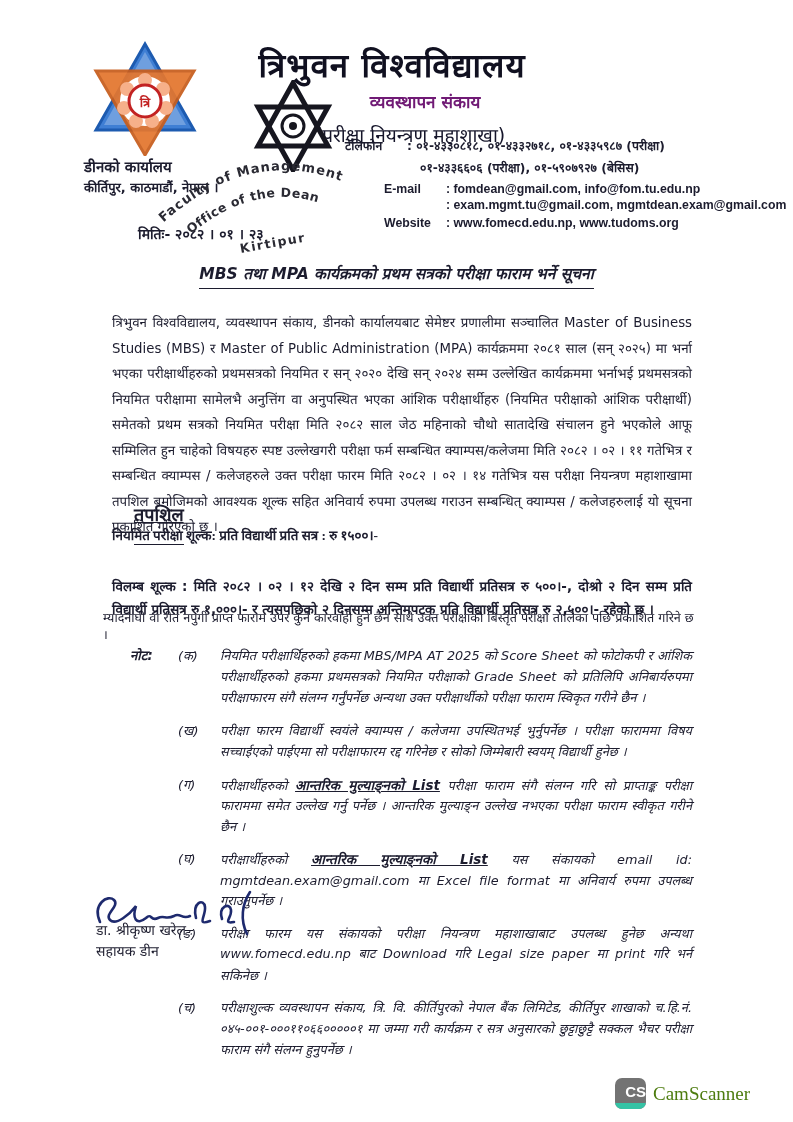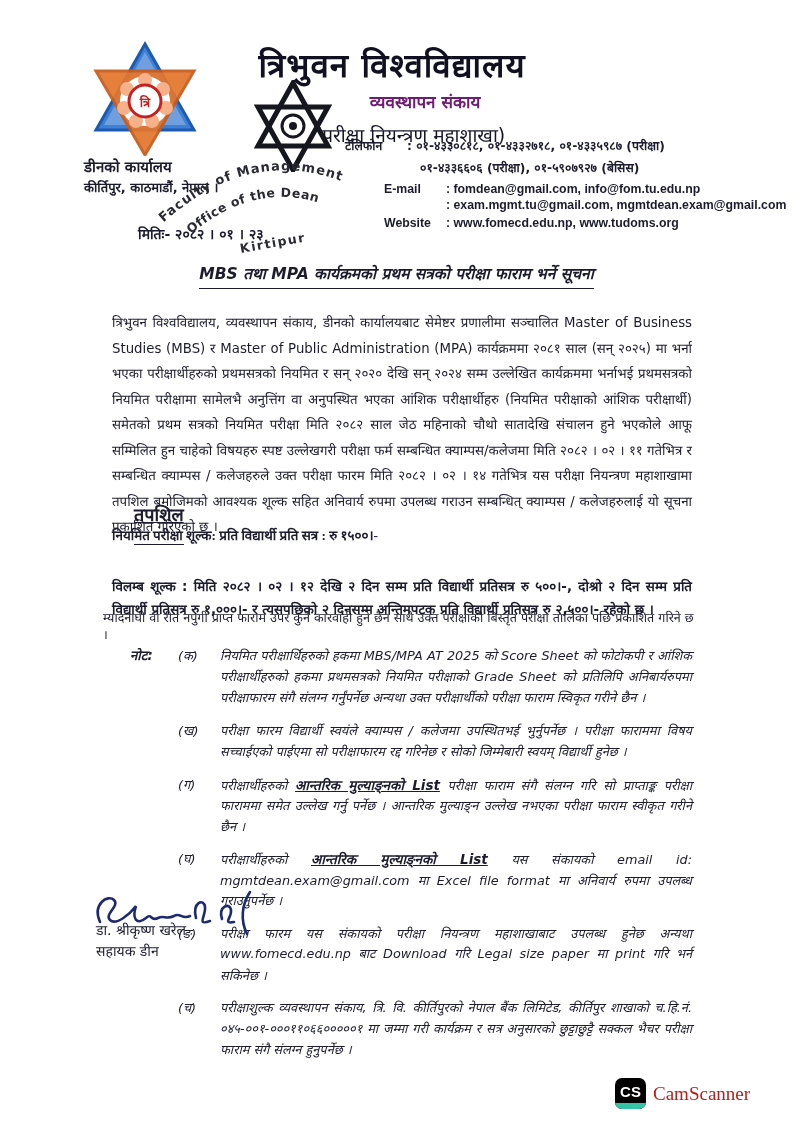--- a/index.html
+++ b/index.html
@@ -48,28 +48,28 @@
   .note-marker{flex:0 0 26px;}
   .note-text{flex:1;text-align:justify;}
   .hl{font-weight:bold;text-decoration:underline;font-size:13.5px;}
   
   .sig{left:90px;top:890px;}
   .sig-name{left:96px;top:920px;font-size:14px;font-weight:500;}
   .sig-post{left:96px;top:941px;font-size:14px;font-weight:500;}
   
   .cs-wrap{left:615px;top:1078px;display:flex;align-items:center;gap:7px;}
   .cs-box{position:relative;width:31px;height:31px;border-radius:7px;
-    background:#000000;display:flex;align-items:center;justify-content:center;
+    background:#737373;display:flex;align-items:center;justify-content:flex-end;
     overflow:hidden;}
   .cs-box span{color:#ffffff;font-weight:bold;font-size:15px;
     font-family:"Liberation Sans",sans-serif;margin-top:-4px;}
   .cs-teal{position:absolute;bottom:0;left:0;width:31px;height:6px;
     background:#35c3a5;border-radius:0 0 7px 7px;}
   .cs-name{font-family:"Liberation Serif","DejaVu Serif",serif;
-    font-size:19px;color:#b91c1c;}
+    font-size:19px;color:#4d7c0f;}
 </style>
 </head>
 <body>
 
 <div class="page">
 
   <svg class="abs" style="left:90px;top:38px;" width="110" height="118" viewBox="0 0 110 118">
     <polygon points="55,6 104,92 6,92" fill="#3f7fd4" stroke="#1d5bb0" stroke-width="3"></polygon>
     <polygon points="55,14 96,87 14,87" fill="#ffffff" opacity="0.25"></polygon>
     <polygon points="6,33 104,33 55,117" fill="#e4762e" stroke="#c75d1d" stroke-width="3" opacity="0.93"></polygon>

